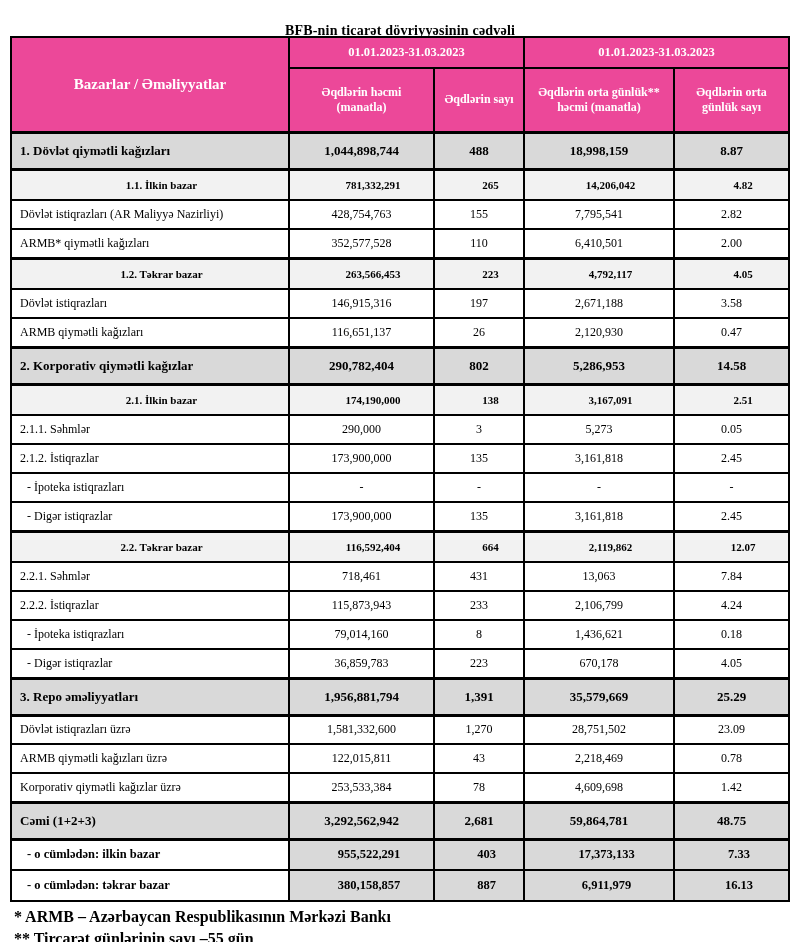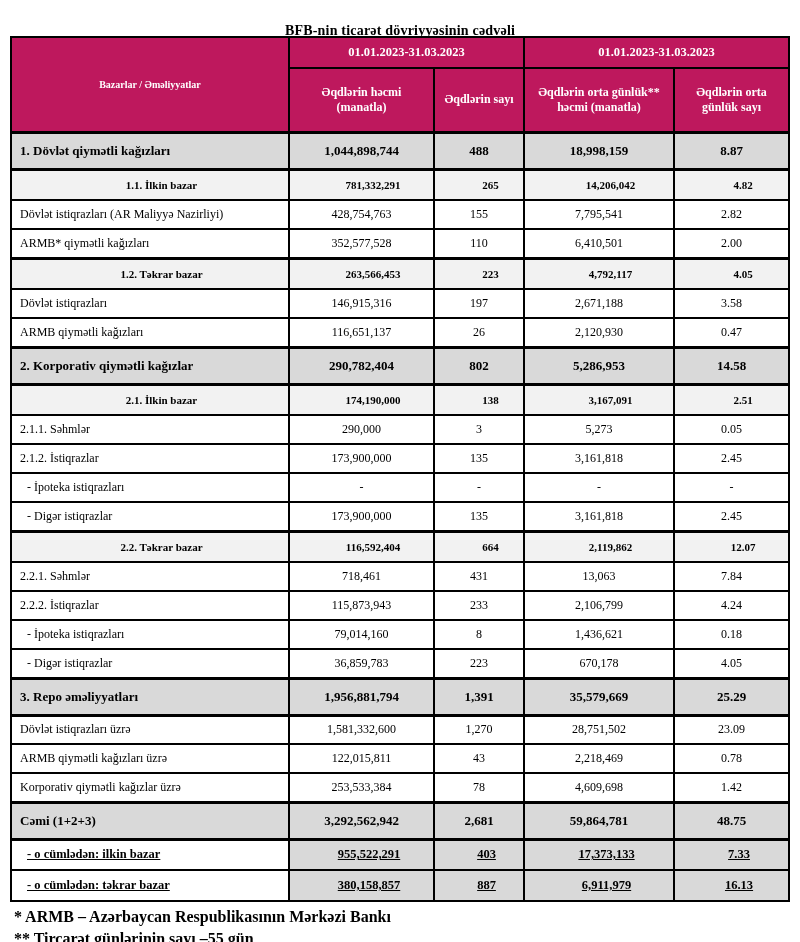--- a/index.html
+++ b/index.html
@@ -40,28 +40,28 @@
   table.turnover col.c4 { width: 150px; }
   table.turnover col.c5 { width: 115px; }
   table.turnover th, table.turnover td {
     border: 2px solid #000000;
     padding: 2px 5px;
     text-align: center;
     vertical-align: middle;
     overflow: hidden;
   }
   thead th {
-    background: #be185d;
+    background: #ec4899;
     color: #ffffff;
     font-weight: bold;
     border: 2px solid #000000;
   }
   thead tr.period-row { height: 31px; }
   thead tr.colhead-row { height: 64px; }
-  thead th.corner { font-size: 10px; }
+  thead th.corner { font-size: 15px; }
   thead th.period { font-size: 12.5px; }
   thead th.colhead { font-size: 12px; line-height: 1.25; padding: 2px 8px; }
   thead { border-bottom: 3px solid #000; }
 
   tr.section { height: 37px; }
   tr.section td {
     background: #D9D9D9;
     font-weight: bold;
     font-size: 13px;
     border-top-width: 3px;
@@ -78,21 +78,21 @@
     border-bottom-width: 2px;
     padding-left: 28px;
   }
   tr.subsection td.label { text-align: center; }
 
   tr.regular, tr.regular-indent { height: 29px; }
   tr.regular td, tr.regular-indent td { background: #ffffff; font-weight: normal; }
   tr.regular td.label { text-align: left; padding-left: 8px; }
   tr.regular-indent td.label { text-align: left; padding-left: 15px; }
 
-  tr.total-sub { height: 31px; text-decoration: underline; }
+  tr.total-sub { height: 31px; }
   tr.total-sub td { font-weight: bold; font-size: 12.5px; padding-left: 20px; }
   tr.total-sub td.label { background: #ffffff; text-align: left; padding-left: 15px; }
   tr.total-sub td.num { background: #D9D9D9; }
 
   .footnotes {
     position: absolute;
     left: 14px;
     top: 906px;
     font-size: 16px;
     line-height: 1.4;

